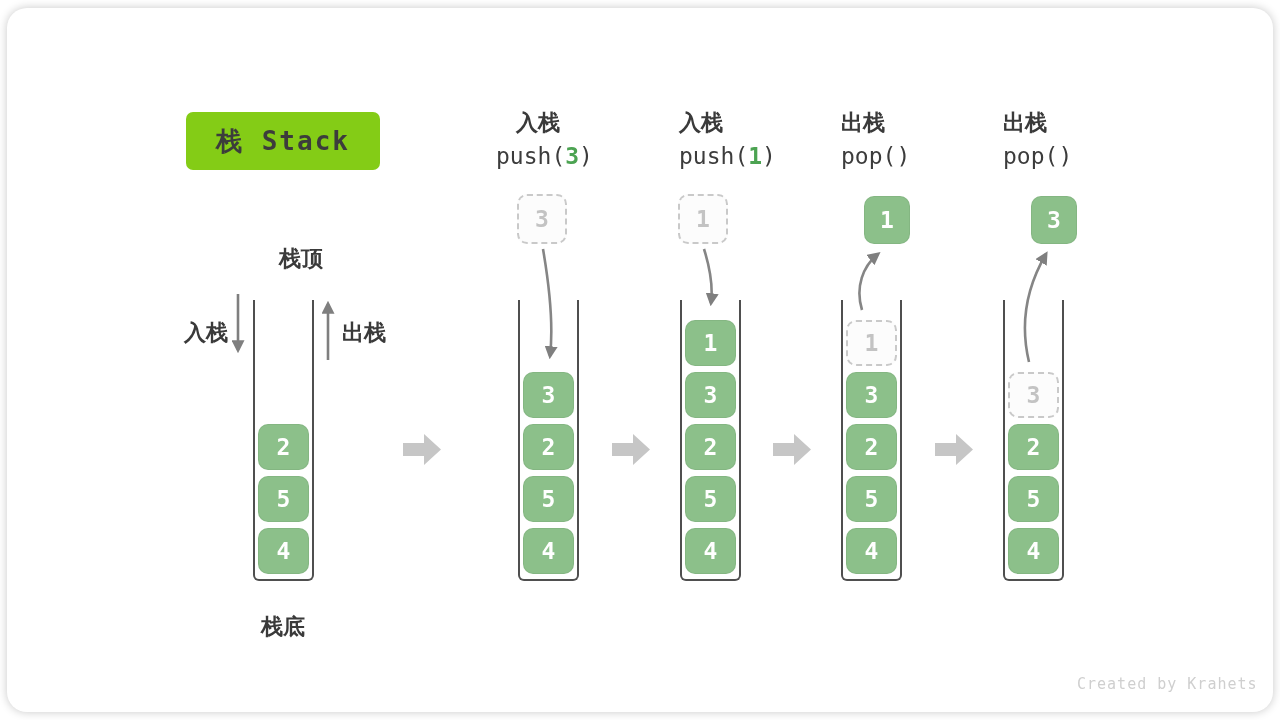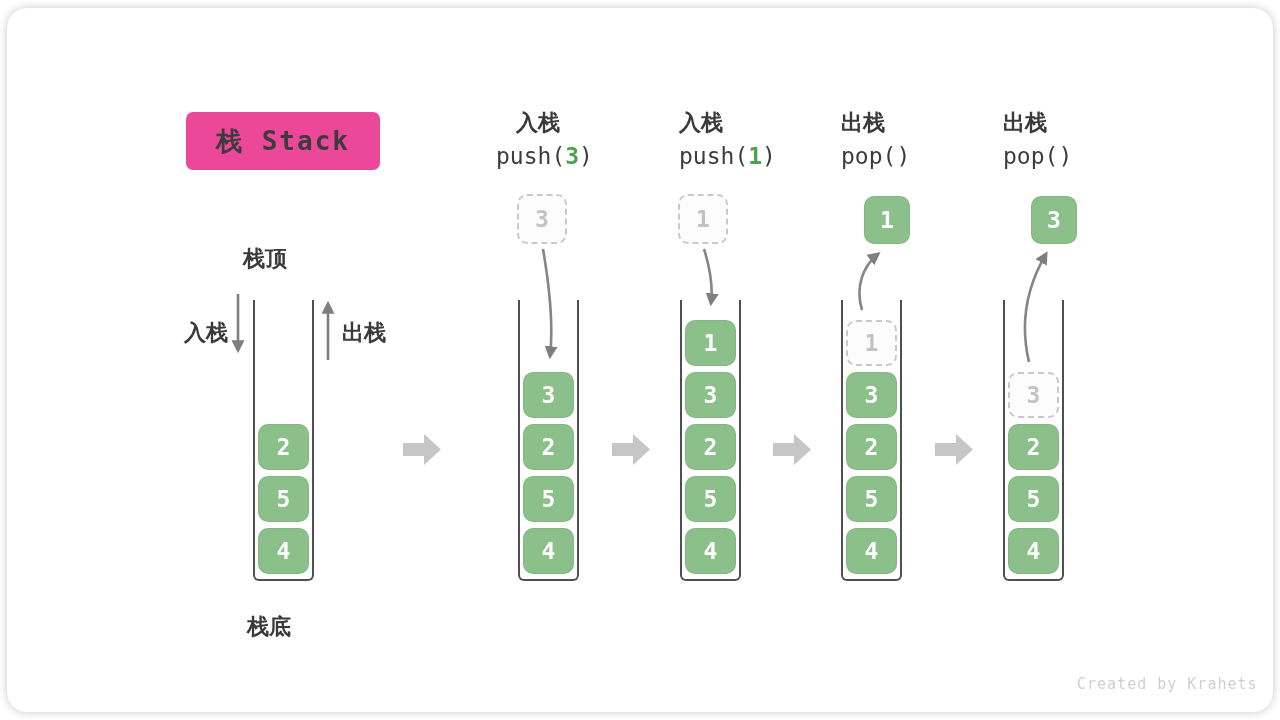--- a/index.html
+++ b/index.html
@@ -4,21 +4,21 @@
 <style>
   html,body{margin:0;padding:0;background:#ffffff;}
   .viewport{position:relative;width:1280px;height:720px;overflow:hidden;
     font-family:"Liberation Sans","DejaVu Sans",sans-serif;}
   .card{position:absolute;left:7px;top:8px;width:1266px;height:704px;
     background:#ffffff;border-radius:20px;
     box-shadow:0 0 10px rgba(0,0,0,0.22);}
   .stage{position:absolute;left:0;top:0;width:1280px;height:720px;}
 
   .title-box{position:absolute;left:186px;top:112px;width:194px;height:58px;
-    background:#ec4899;border-radius:7px;display:flex;align-items:center;justify-content:center;}
+    background:#84cc16;border-radius:7px;display:flex;align-items:center;justify-content:center;}
   .title-box span{font-family:"DejaVu Sans Mono",monospace;font-size:26px;font-weight:600;
     color:#3c3c3c;letter-spacing:2px;}
 
   .cn-label{position:absolute;color:#3a3a3a;font-size:22px;font-weight:700;white-space:nowrap;}
   .op-cn{position:absolute;color:#3a3a3a;font-size:22px;font-weight:700;white-space:nowrap;}
   .op-code{position:absolute;font-family:"DejaVu Sans Mono",monospace;font-size:23px;
     color:#3c3c3c;white-space:nowrap;}
   .op-code .arg{color:#4ca352;font-weight:700;}
 
   .well{position:absolute;width:61px;height:281px;background:#ffffff;
@@ -94,22 +94,22 @@
         <polygon points="612,443 633,443 633,434 650,449.5 633,465 633,456 612,456"></polygon>
         <polygon points="773,443 794,443 794,434 811,449.5 794,465 794,456 773,456"></polygon>
         <polygon points="935,443 956,443 956,434 973,449.5 956,465 956,456 935,456"></polygon>
       </g>
     </svg>
 
     <div class="title-box">
       <span>栈 Stack</span>
     </div>
 
-    <div class="cn-label" style="left:243px;top:244px;width:80px;text-align:left;">栈顶</div>
-    <div class="cn-label" style="left:229px;top:612px;width:80px;text-align:center;">栈底</div>
+    <div class="cn-label" style="left:243px;top:244px;width:80px;text-align:right;">栈顶</div>
+    <div class="cn-label" style="left:243px;top:612px;width:80px;text-align:center;">栈底</div>
     <div class="cn-label" style="left:184px;top:318px;">入栈</div>
     <div class="cn-label" style="left:342px;top:318px;">出栈</div>
 
     <div class="op-cn" style="left:516px;top:108px;">入栈</div>
     <div class="op-code" style="left:496px;top:143px;">
       <span>push(</span><span class="arg">3</span><span>)</span>
     </div>
 
     <div class="op-cn" style="left:679px;top:108px;">入栈</div>
     <div class="op-code" style="left:679px;top:143px;text-align:center;">

